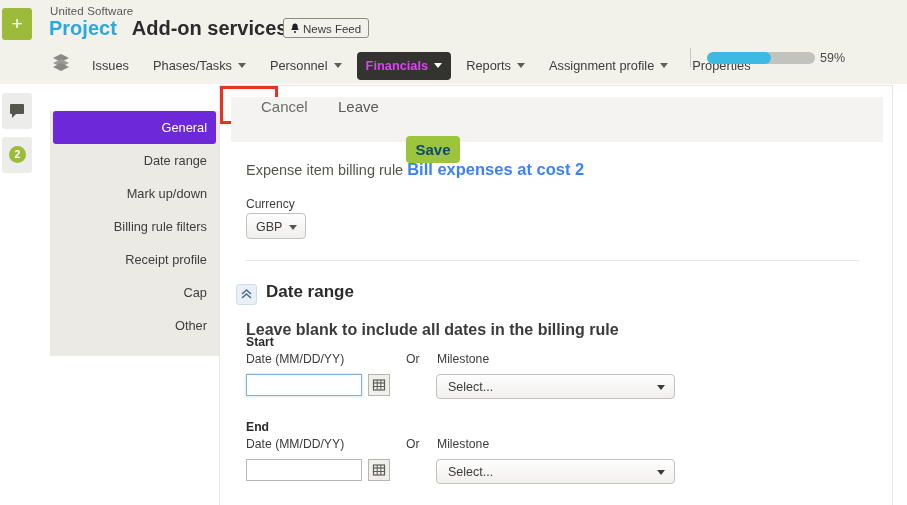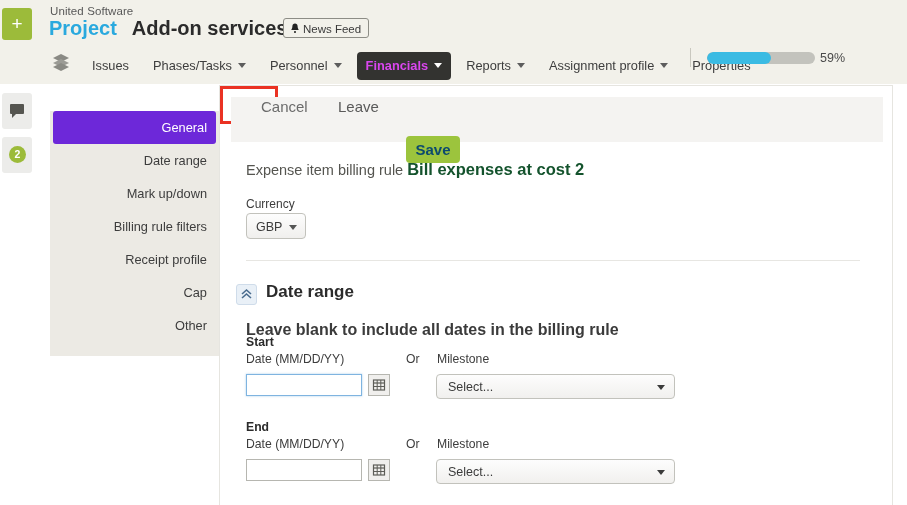--- a/index.html
+++ b/index.html
@@ -285,21 +285,21 @@
   }
 
   .subtitle {
     position: absolute;
     left: 26px; top: 74px;
     font-size: 14.5px;
     color: #555550;
     white-space: nowrap;
   }
   .subtitle b {
-    color: #14532d;
+    color: #3b82f6;
     font-size: 16.5px;
     margin-left: 4px;
   }
 
   .field-label {
     font-size: 12px;
     color: #3d3d3d;
   }
   .currency-label {
     position: absolute;

